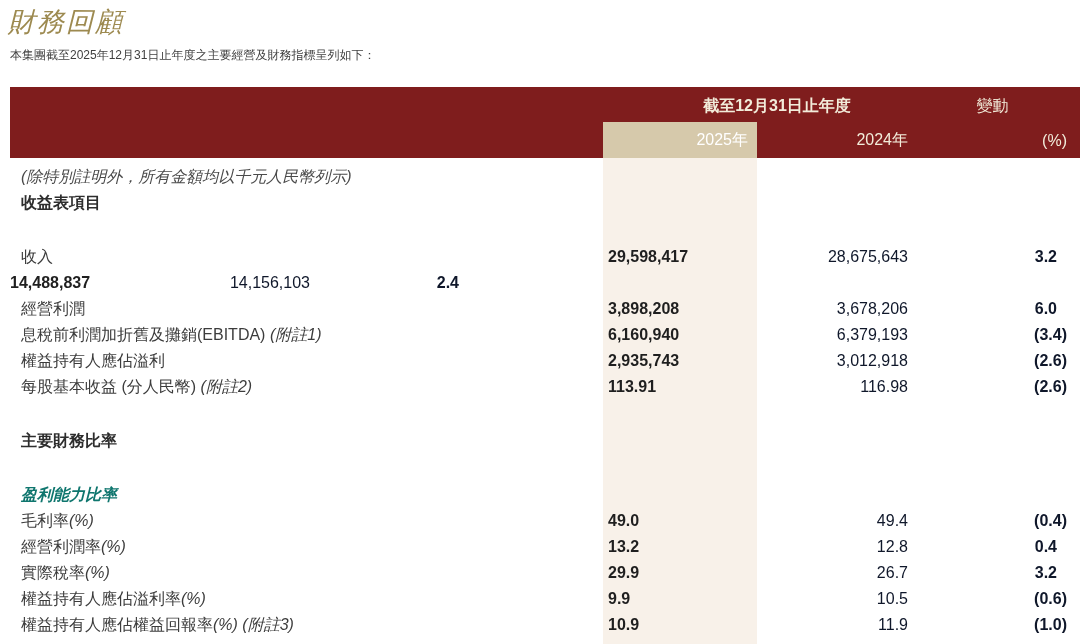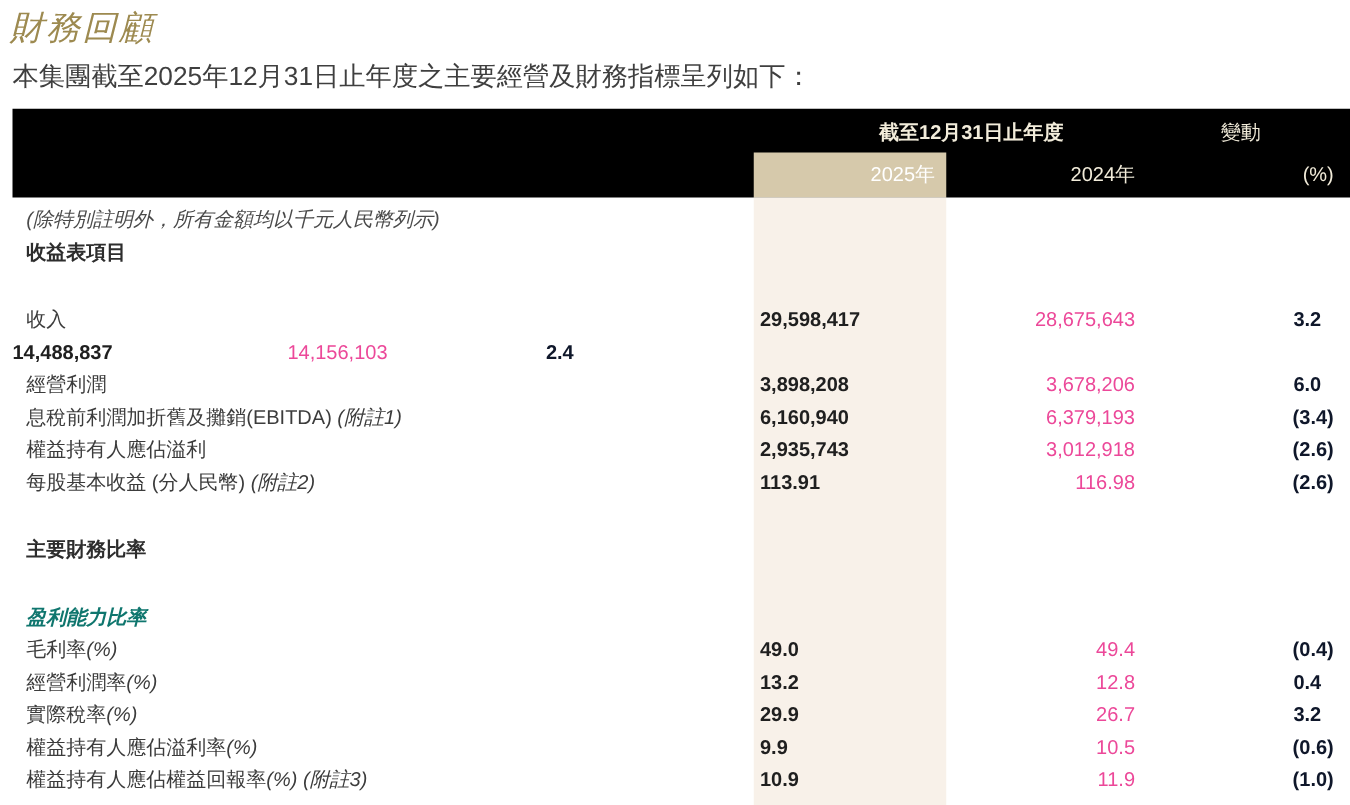--- a/index.html
+++ b/index.html
@@ -8,26 +8,26 @@
     background:#ffffff;color:#3c3c3c;
     font-family:"Liberation Sans","DejaVu Sans",sans-serif;
     -webkit-font-smoothing:antialiased;
   }
   .page-title{
     position:absolute;left:8px;top:4px;
     font-family:"DejaVu Serif","Liberation Serif",serif;
     font-style:italic;font-weight:500;
     font-size:27px;letter-spacing:2px;color:#9d8a50;
   }
-  .subtitle{position:absolute;left:10px;top:47px;font-size:21px;color:#3f3f3f;}
+  .subtitle{position:absolute;left:10px;top:47px;font-size:12px;color:#3f3f3f;}
 
   .fin-table{position:absolute;left:10px;top:87px;width:1070px;height:557px;}
 
   
-  .thead{position:absolute;left:0;top:0;width:100%;height:71px;background:#000000;}
+  .thead{position:absolute;left:0;top:0;width:100%;height:71px;background:#7f1d1d;}
   .hl-cell{position:absolute;left:593px;top:35px;width:154px;height:36px;background:#d6c9ab;}
   .hrow{position:relative;display:flex;align-items:center;height:35px;font-size:16px;color:#f2ecda;z-index:2;}
   .hrow1{height:36px;padding-top:2px;box-sizing:border-box;}
   .hspacer{flex:1;}
   .hperiod{width:310px;text-align:center;text-indent:28px;font-weight:bold;}
   .hchange{width:162px;text-align:center;padding-right:13px;box-sizing:border-box;}
   .h2025{width:160px;text-align:right;padding-right:20px;box-sizing:border-box;font-weight:normal;color:#ffffff;}
   .h2024{width:150px;text-align:right;padding-right:10px;box-sizing:border-box;}
   .hunit{width:162px;text-align:right;padding-right:13px;box-sizing:border-box;}
 
@@ -35,21 +35,21 @@
   .band{position:absolute;left:593px;top:71px;width:154px;height:486px;background:#f8f1e9;z-index:0;}
 
   
   .tbody{position:absolute;left:0;top:71px;width:100%;padding-top:6px;z-index:1;}
   .row{display:flex;height:26px;line-height:26px;font-size:16px;}
   .row.spacer{height:28px;}
   .cell{box-sizing:border-box;white-space:nowrap;}
   .cell.label{flex:1;padding-left:11px;color:#3c3c3c;overflow:hidden;}
   .cell.label em{font-style:italic;font-weight:normal;}
   .c1{width:160px;padding-right:20px;font-weight:bold;color:#1f1f1f;}
-  .c2{width:150px;text-align:right;padding-right:10px;color:#ec4899;}
+  .c2{width:150px;text-align:right;padding-right:10px;color:#0f172a;}
   .c3{width:162px;text-align:right;font-weight:bold;color:#0f172a;}
   .c3.plain{padding-right:23px;}
   .c3.paren{padding-right:13px;}
   .row.section .label{font-weight:bold;color:#2d2d2d;}
   .row.section-italic .label{font-weight:bold;font-style:italic;color:#0f766e;}
   .row.note .label{font-style:italic;color:#4a4a4a;}
 </style>
 </head>
 <body>
 

